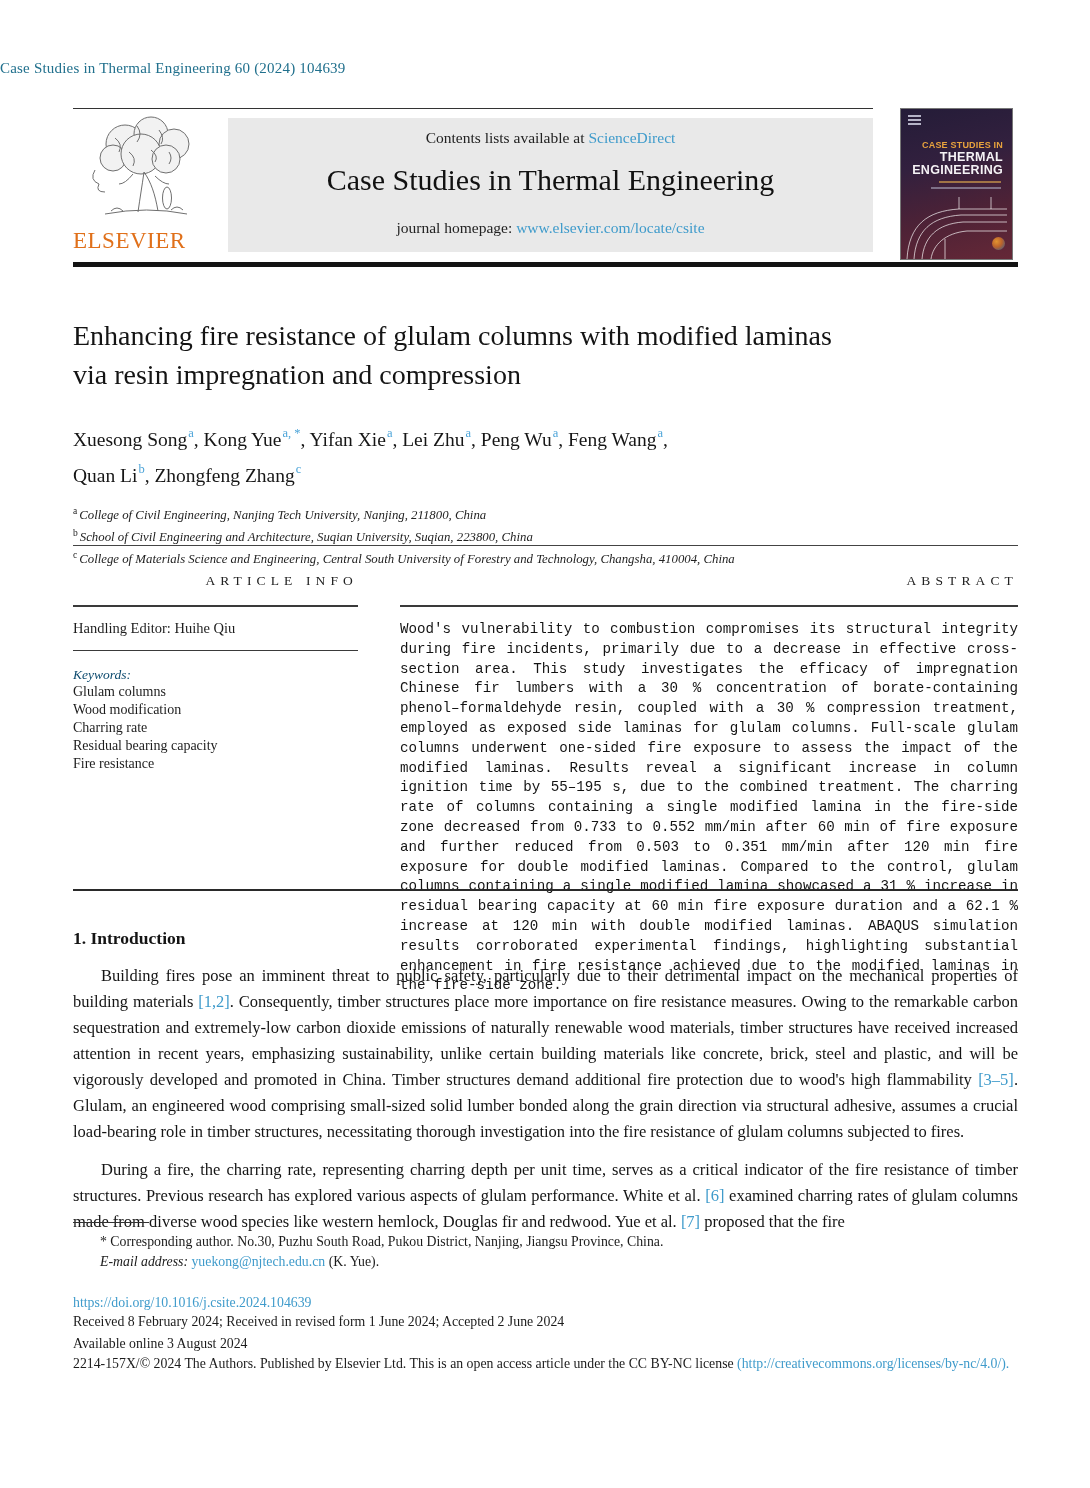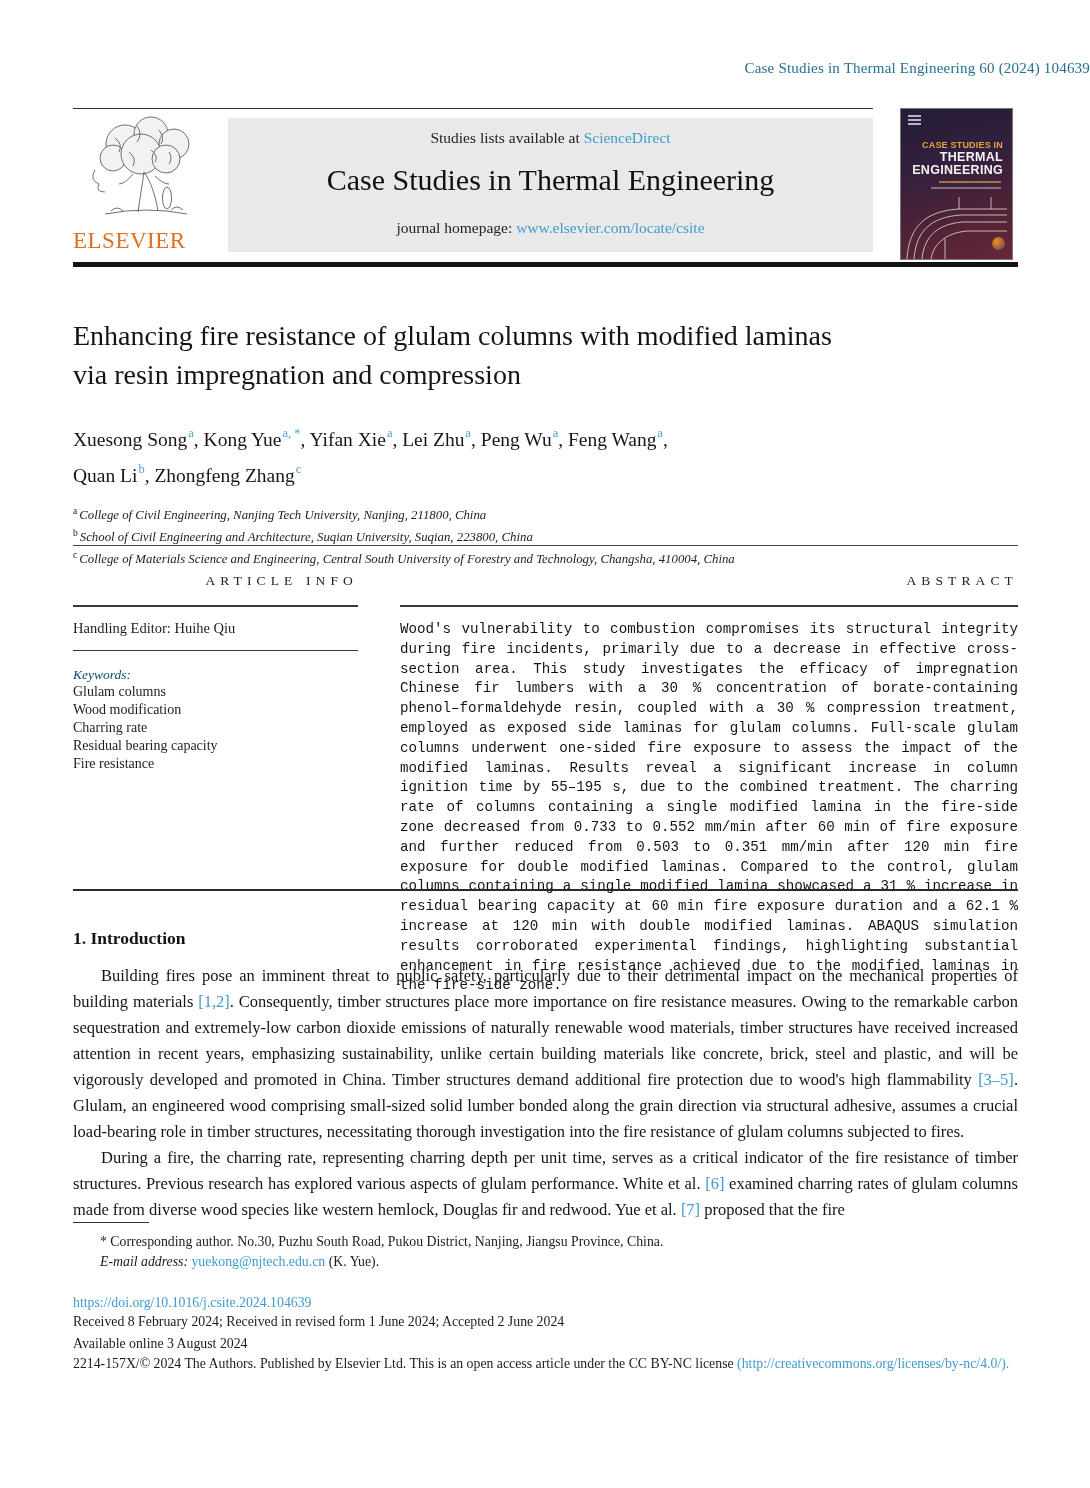--- a/index.html
+++ b/index.html
@@ -5,21 +5,21 @@
   * { margin:0; padding:0; box-sizing:border-box; }
   html,body { background:#fff; }
   .page {
     position:relative; width:1090px; height:1488px; margin:0 auto;
     background:#ffffff; overflow:hidden;
     font-family:"Liberation Serif", serif; color:#1a1a1a;
   }
   
   .journal-ref {
     position:absolute; top:60px; left:0; width:100%;
-    text-align:right; font-size:15px; color:#21708d; letter-spacing:.2px;
+    text-align:left; font-size:15px; color:#21708d; letter-spacing:.2px;
   }
   
   .hdr-rule { position:absolute; top:108px; left:73px; width:800px; height:0; border-top:1.5px solid #333; }
   .elsevier-logo { position:absolute; top:114px; left:73px; width:148px; height:142px; text-align:left; }
   .elsevier-logo svg { display:block; margin:0 auto; }
   .elsevier-word {
     font-size:23px; color:#e0701a; letter-spacing:.5px; margin-top:2px;
     font-family:"Liberation Serif", serif;
   }
   .header-box {
@@ -63,21 +63,21 @@
   .handling { margin-top:13px; font-size:14.5px; color:#1d1d1d; }
   .mid-rule { border:none; border-top:1.5px solid #3a3a3a; margin:13px 0 0 0; }
   .kw-label { margin-top:16px; font-size:13.5px; font-style:italic; color:#0c4a6e; }
   .kw-item { font-size:14px; line-height:18px; color:#1d1d1d; }
   .abstract-text { margin-top:13px; font-size:14.2px; line-height:19.8px; text-align:justify; color:#141414;font-family:Liberation Mono, monospace; }
   .sep-rule-2 { position:absolute; top:889px; left:73px; width:945px; border-top:2px solid #2a2a2a; }
   
   .intro { position:absolute; top:928px; left:73px; width:945px; }
   .intro h2 { font-size:17.5px; font-weight:bold; color:#141414; }
   .intro p { margin-top:14px; font-size:16.5px; line-height:26px; text-align:justify; text-indent:28px; color:#141414; }
-  .intro p + p { margin-top:0; }
+  .intro p + p { margin-top:12px; }
   .ref { color:#3f9bcb; cursor:pointer; }
   
   .footnote { position:absolute; top:1222px; left:73px; width:945px; }
   .fn-rule { width:76px; border-top:1.5px solid #333; }
   .fn-text { margin-top:9px; padding-left:27px; font-size:13.8px; line-height:19.5px; color:#1b1b1b; }
   .fn-email-label { font-style:italic; }
   
   .footer { position:absolute; top:1295px; left:73px; width:945px; font-size:13.8px; color:#1b1b1b; }
   .doi-line { color:#3f9bcb; }
   .received-line { margin-top:3px; }
@@ -109,21 +109,21 @@
         <ellipse cx="86" cy="84" rx="4.5" ry="11"></ellipse>
         <path d="M24 100 Q66 92 106 100 M30 97 q6 -6 12 0 M90 96 q6 -6 12 0"></path>
         <path d="M14 56 q-6 10 4 14 q-4 8 6 8"></path>
       </g>
     </svg>
     <div class="elsevier-word">ELSEVIER</div>
   </div>
 
   <div class="header-box">
     <div class="contents-line">
-      <span>Studies lists available at </span><span class="link">ScienceDirect</span>
+      <span>Contents lists available at </span><span class="link">ScienceDirect</span>
     </div>
     <div class="hdr-journal-title">Case Studies in Thermal Engineering</div>
     <div class="homepage-line">
       <span>journal homepage: </span><span class="link">www.elsevier.com/locate/csite</span>
     </div>
   </div>
 
   <div class="cover-thumb">
     <div class="cover-mini-logo">
         <div></div>

